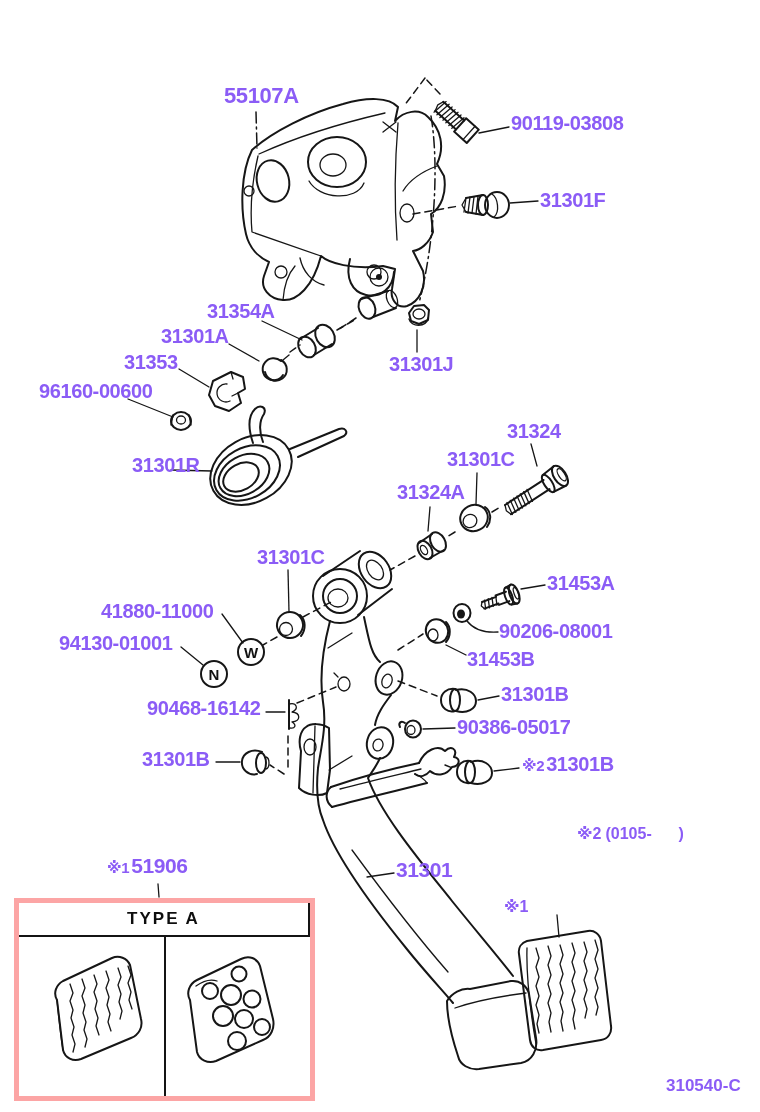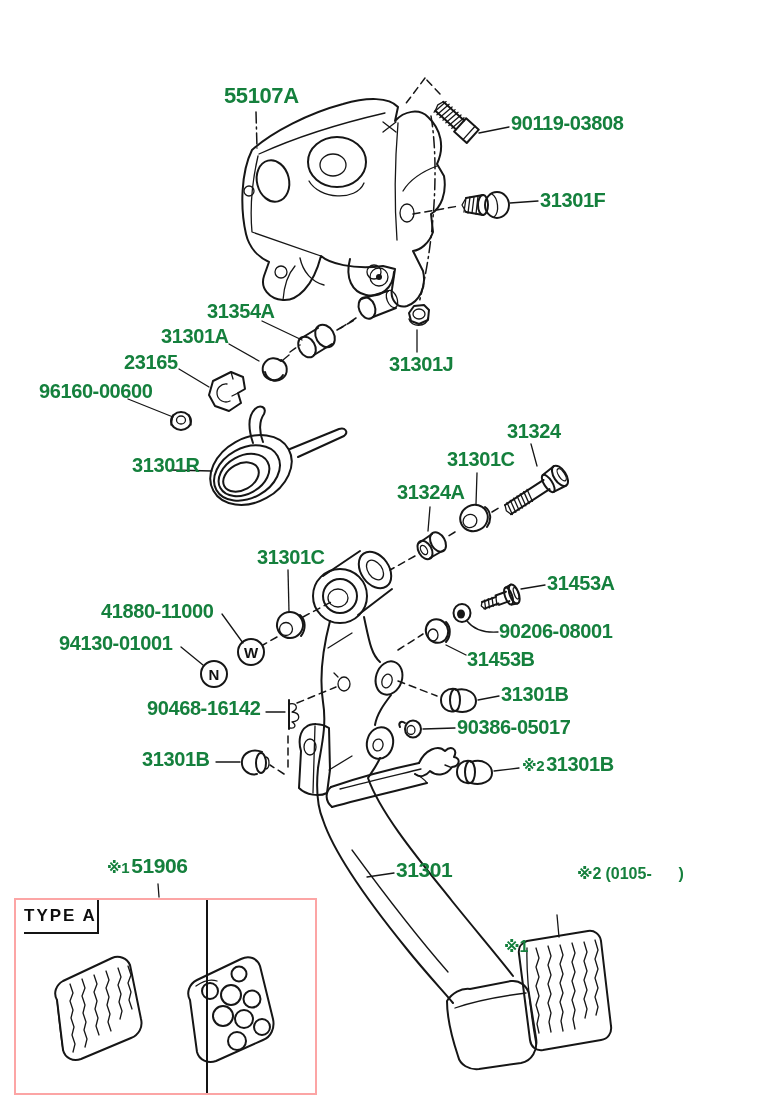--- a/index.html
+++ b/index.html
@@ -1,28 +1,28 @@
 <!DOCTYPE html>
 <html><head>
 <meta charset="utf-8">
 <style>
   html,body{margin:0;padding:0;background:#fff;}
   .stage{position:relative;width:760px;height:1112px;background:#fff;overflow:hidden;
          font-family:"Liberation Sans","DejaVu Sans",sans-serif;}
   .stage svg{position:absolute;left:0;top:0;z-index:0;}
   .lbl{position:absolute;z-index:2;font-weight:700;font-size:20px;line-height:1;
-       letter-spacing:-0.4px;color:#15803d;white-space:nowrap;}
+       letter-spacing:-0.4px;color:#8b5cf6;white-space:nowrap;}
   .lbl.big{font-size:22px;}
   .lbl.md{font-size:21px;}
-  .lbl.sm{font-size:16px;letter-spacing:0;margin-top:40px;}
+  .lbl.sm{font-size:16px;letter-spacing:0;}
   .mk{font-size:15px;margin-right:2px;}
   .mk2{font-size:16px;margin-right:4px;}
   .pre{white-space:pre;}
   
-  .ptable{position:absolute;z-index:1;border:2px solid #fca5a5;display:flex;flex-direction:row;background:transparent;padding-left:8px;}
+  .ptable{position:absolute;z-index:1;border:5px solid #fca5a5;display:flex;flex-direction:column;background:transparent;}
   .pt-head{display:flex;height:32px;border-bottom:2px solid #141414;}
   .pt-body{display:flex;flex:1;}
   .pt-cell{flex:1;display:flex;align-items:center;justify-content:center;
            font-weight:700;font-size:17px;letter-spacing:2px;color:#0e0e0e;}
   .pt-cell.first,.pt-bcell.first{border-right:2px solid #141414;}
   .pt-bcell{flex:1;}
   
   .s{fill:none;stroke:#161616;stroke-width:2;stroke-linecap:round;stroke-linejoin:round;}
   .t{stroke-width:1.3;}
   .d{fill:none;stroke:#161616;stroke-width:1.5;stroke-dasharray:7 5;stroke-linecap:round;}
@@ -315,21 +315,21 @@
     <circle class="s" cx="262" cy="1027" r="8"></circle>
     <circle class="s" cx="237" cy="1041" r="9"></circle>
   </g>
 </svg>
 
 <div class="lbl big" style="left:224px;top:85px">55107A</div>
 <div class="lbl" style="left:511px;top:113px">90119-03808</div>
 <div class="lbl" style="left:540px;top:190px">31301F</div>
 <div class="lbl" style="left:207px;top:301px">31354A</div>
 <div class="lbl" style="left:161px;top:326px">31301A</div>
-<div class="lbl" style="left:124px;top:352px">23165</div>
+<div class="lbl" style="left:124px;top:352px">31353</div>
 <div class="lbl" style="left:39px;top:381px">96160-00600</div>
 <div class="lbl" style="left:132px;top:455px">31301R</div>
 <div class="lbl" style="left:389px;top:354px">31301J</div>
 <div class="lbl" style="left:507px;top:421px">31324</div>
 <div class="lbl" style="left:447px;top:449px">31301C</div>
 <div class="lbl" style="left:397px;top:482px">31324A</div>
 <div class="lbl" style="left:257px;top:547px">31301C</div>
 <div class="lbl" style="left:101px;top:601px">41880-11000</div>
 <div class="lbl" style="left:59px;top:633px">94130-01001</div>
 <div class="lbl" style="left:547px;top:573px">31453A</div>

